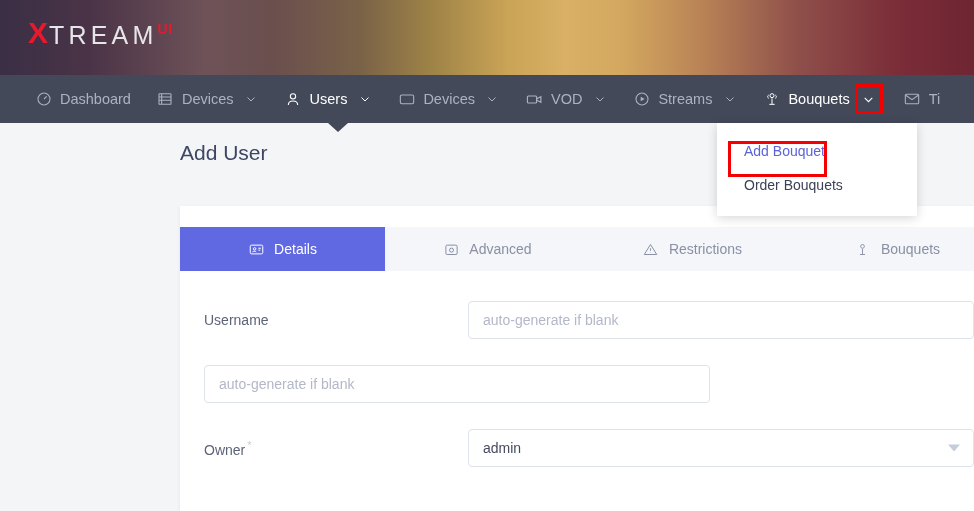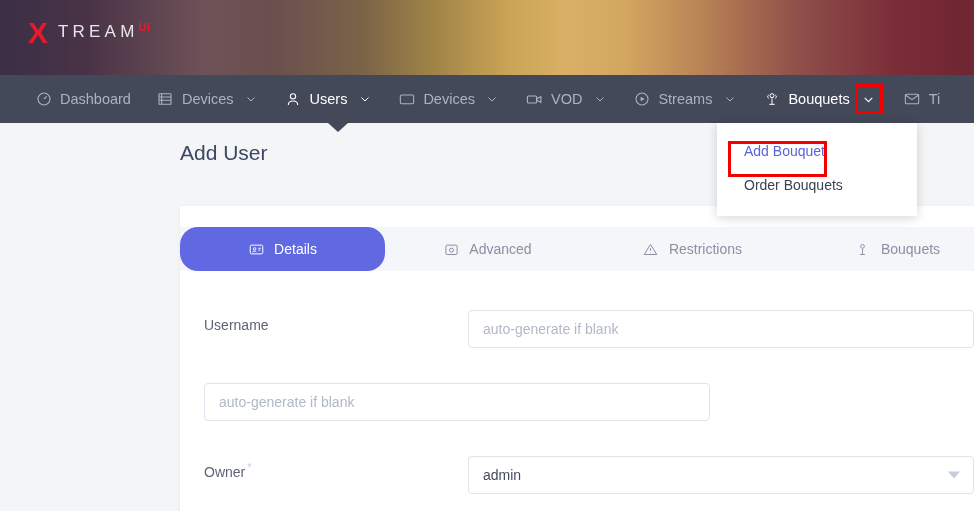--- a/index.html
+++ b/index.html
@@ -52,29 +52,29 @@
   }
   .logo-x {
     font-size: 30px;
     font-weight: bold;
     color: #e8192c;
     line-height: 1;
     letter-spacing: 0px;
     font-family: "Liberation Sans", sans-serif;
   }
   .logo-rest {
-    font-size: 17px;
+    font-size: 25px;
     color: #e6e6ea;
     letter-spacing: 4.2px;
     line-height: 1;
     margin-top: 5px;
-    margin-left: 10px;
+    margin-left: 1px;
   }
   .logo-sup {
-    font-size: 11px;
+    font-size: 14px;
     color: #e8192c;
     font-weight: bold;
     line-height: 1;
     margin-top: 4px;
     letter-spacing: 0.5px;
   }
 
   
   .navbar {
     position: relative;
@@ -215,21 +215,20 @@
     justify-content: center;
     gap: 10px;
     font-size: 14px;
     color: #8a90a4;
     cursor: pointer;
     white-space: nowrap;
   }
   .tab.active {
     background: #6068e2;
     color: #ffffff;
-    border-radius: 18px;
   }
   .tab-ico {
     display: inline-flex;
     align-items: center;
     justify-content: center;
     width: 16px;
     height: 16px;
   }
 
   .form {
@@ -256,21 +255,20 @@
     width: 506px;
     height: 38px;
     border: 1px solid #dfe3ec;
     border-radius: 4px;
     background: #ffffff;
     display: flex;
     align-items: center;
     padding: 0 14px;
     font-size: 14px;
     position: relative;
-    margin-top: 9px;
   }
   .field .ph { color: #b2b8c8; }
   .field .val { color: #454b5e; }
   .select-arrow {
     position: absolute;
     right: 13px;
     top: 50%;
     transform: translateY(-50%);
     width: 0; height: 0;
     border-left: 6px solid transparent;

